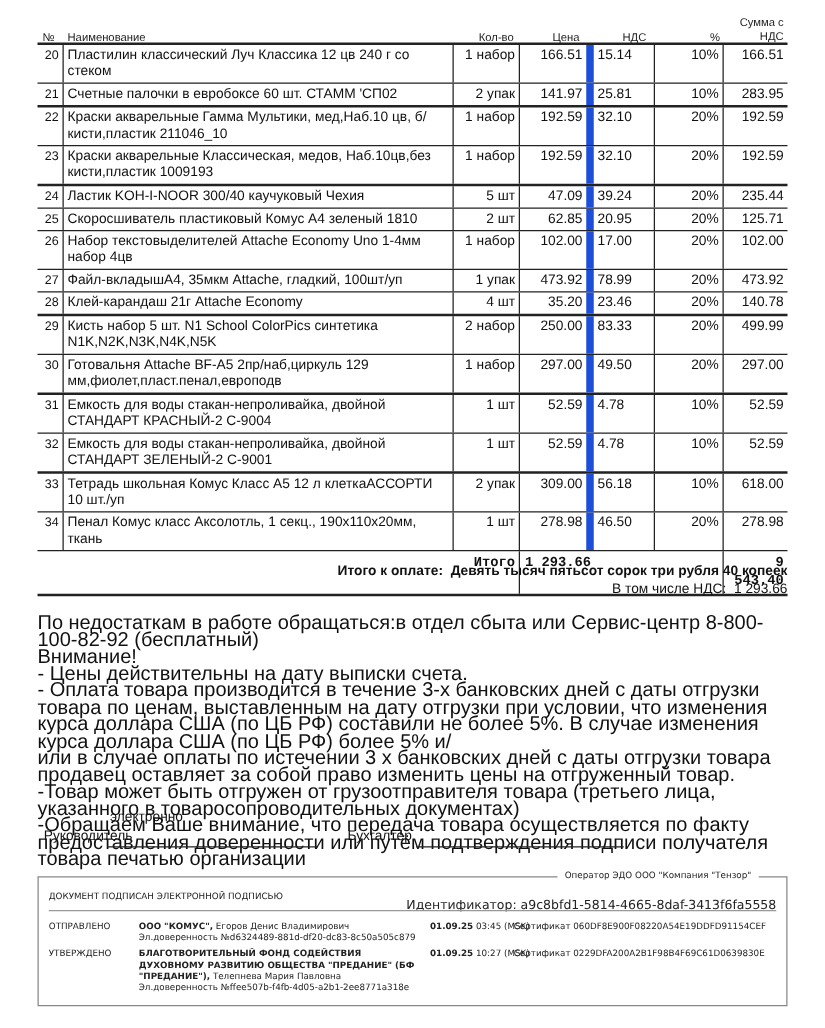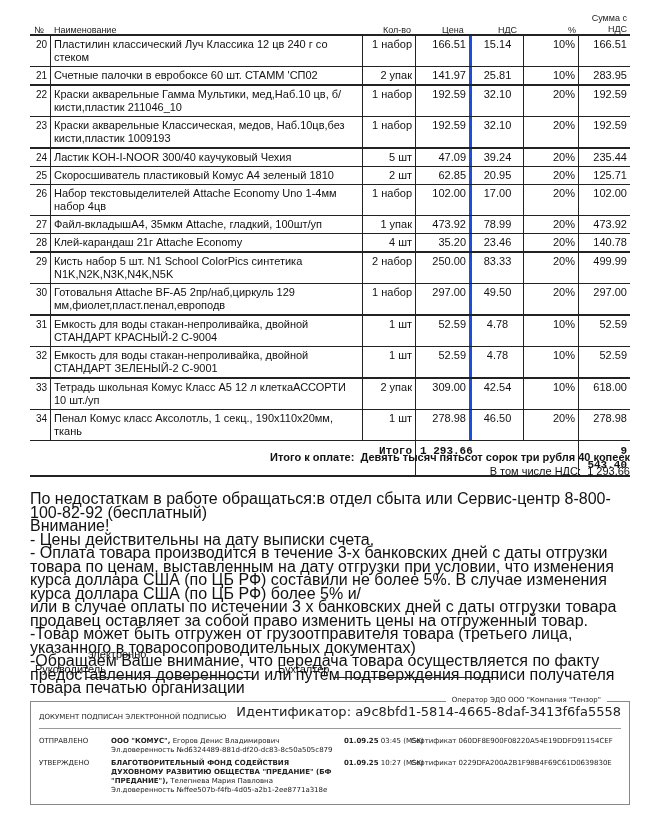--- a/index.html
+++ b/index.html
@@ -11,42 +11,42 @@
   .hdr { position:absolute; top:8px; left:30px; width:600px; height:30px; font-size:9px; color:#222; }
   .hdr div { position:absolute; bottom:3px; }
   .tbl { position:absolute; left:30px; top:34px; width:600px; border-top:2px solid #222; border-collapse:collapse; }
   .row { position:relative; display:flex; border-bottom:1px solid #222; font-size:11px; line-height:13px; }
   .row.thick { border-bottom:2px solid #222; }
   .c { padding:2px 3px 2px 3px; box-sizing:border-box; }
   .c-num { width:20px; text-align:right; padding-right:3px; font-size:10px; }
   .c-name { width:312px; border-left:1px solid #222; }
   .c-qty { width:53px; text-align:right; border-left:1px solid #222; }
   .c-price { width:54px; text-align:right; border-left:1px solid #222; }
-  .c-vat { width:54px; text-align:center; border-left:3px solid #1d4ed8; }
+  .c-vat { width:54px; text-align:left; border-left:6px solid #1d4ed8; }
   .c-pct { width:55px; text-align:right; border-left:1px solid #222; }
   .c-sum { width:52px; text-align:right; border-left:1px solid #222; }
 
   .total-row { display:flex; font-size:11px; line-height:14px; border-bottom:2px solid #222; font-weight:bold;font-family:Liberation Mono, monospace; }
   .total-row .lbl { width:385px; text-align:right; padding:3px 3px; box-sizing:border-box; font-weight:bold; }
   .total-row .vat { width:163px; border-left:1px solid #222; padding:3px 4px; box-sizing:border-box; }
   .total-row .sum { width:52px; border-left:1px solid #222; text-align:right; padding:3px 3px; box-sizing:border-box; }
 
   .pay { position:absolute; right:30px; top:451px; font-size:11px; font-weight:bold; text-align:right; }
   .vatline { position:absolute; right:30px; top:465px; font-size:11px; text-align:right; }
 
   .notes { position:absolute; left:30px; top:492px; width:610px; font-size:16px; line-height:13.5px; }
   .notes p { margin:0; }
 
   .sig { position:absolute; font-size:11px; }
   .sig-line { position:absolute; border-bottom:1px solid #222; height:0; }
 
   .edo { position:absolute; left:30px; top:701px; width:600px; height:104px; border:1px solid #888; box-sizing:border-box; font-family:"DejaVu Sans", sans-serif; font-size:7px; color:#222; }
   .edo .op { position:absolute; right:22px; top:-6px; background:#fff; padding:0 6px; font-size:7px; }
   .edo .title { position:absolute; left:8px; top:11px; font-size:7px; }
-  .edo .ident { position:absolute; right:8px; top:2px; font-size:13px;padding-left:26px; }
+  .edo .ident { position:absolute; right:8px; top:17px; font-size:10px;padding-left:26px; }
   .edo .sep { position:absolute; left:8px; right:8px; top:26px; border-top:1px solid #999; }
   .edo .lbl { position:absolute; left:8px; font-size:7px; }
   .edo .org { position:absolute; left:80px; width:225px; font-size:7px; line-height:9px; }
   .edo .org b { font-weight:bold; }
   .edo .dt { position:absolute; left:313px; font-size:7px; }
   .edo .cert { position:absolute; left:380px; font-size:7px; }
 </style>
 </head>
 <body>
 
@@ -181,21 +181,21 @@
         <div class="c c-price">52.59</div>
         <div class="c c-vat">4.78</div>
         <div class="c c-pct">10%</div>
         <div class="c c-sum">52.59</div>
       </div>
       <div class="row">
         <div class="c c-num">33</div>
         <div class="c c-name">Тетрадь школьная Комус Класс А5 12 л клеткаАССОРТИ 10 шт./уп</div>
         <div class="c c-qty">2 упак</div>
         <div class="c c-price">309.00</div>
-        <div class="c c-vat">42.54</div>
+        <div class="c c-vat">56.18</div>
         <div class="c c-pct">10%</div>
         <div class="c c-sum">618.00</div>
       </div>
       <div class="row">
         <div class="c c-num">34</div>
         <div class="c c-name">Пенал Комус класс Аксолотль, 1 секц., 190x110x20мм, ткань</div>
         <div class="c c-qty">1 шт</div>
         <div class="c c-price">278.98</div>
         <div class="c c-vat">46.50</div>
         <div class="c c-pct">20%</div>

